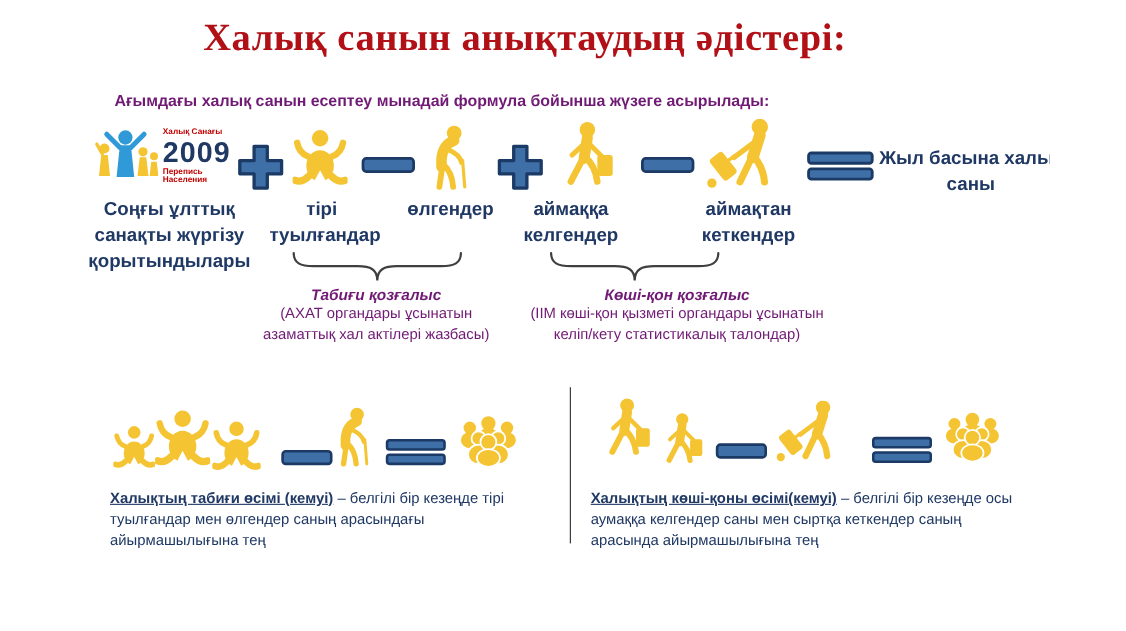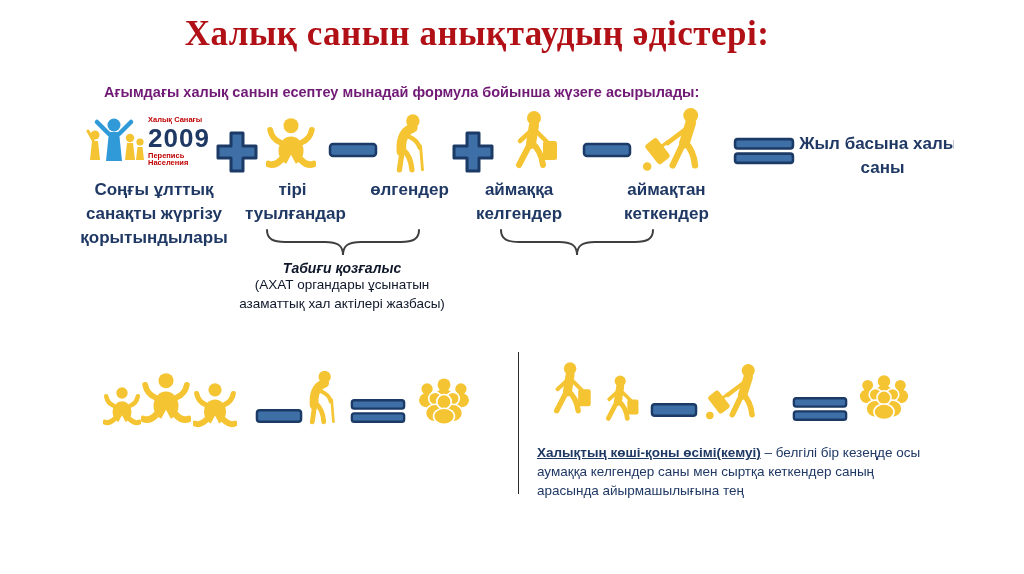--- a/index.html
+++ b/index.html
@@ -19,21 +19,21 @@
   .abs { position:absolute; }
   .lbl {
     position:absolute; text-align:center; font-weight:bold;
     color:#1f3864; font-size:17px; line-height:1.4;
   }
   .logo { position:absolute; left:86px; top:116px; display:flex; align-items:flex-start; }
   .logo-text { margin-left:4px; line-height:1; }
   .logo-top { color:#c00000; font-size:7.5px; font-weight:bold; white-space:nowrap; }
   .logo-year { color:#1f3864; font-size:26px; font-weight:bold; letter-spacing:1px; margin:1px 14px 1px 0; }
   .logo-small { color:#c00000; font-size:7.5px; font-weight:bold; }
-  .brace-block { position:absolute; text-align:center; color:#0f172a; }
+  .brace-block { position:absolute; text-align:center; color:#701a75; }
   .brace-title { font-size:14px; font-weight:bold; font-style:italic; }
   .brace-sub { font-size:13.5px; margin-top:0; line-height:1.38; }
   .bottom-text {
     position:absolute; font-size:13.5px; color:#1f3864; line-height:1.42;
     text-align:left;
   }
   .lead { font-weight:bold; text-decoration:underline; }
   .divider {
     position:absolute; left:518px; top:352px; height:142px; width:0;
     border-left:1.6px solid #2b2b2b;
@@ -171,39 +171,43 @@
     </svg>
   <div class="lbl" style="left:469px;top:178px;width:100px">аймаққа келгендер</div>
 
   <svg class="abs" viewBox="0 0 50 16" style="left:582px;top:142px;width:50px;height:16px">
       <use href="#i-minus"></use>
     </svg>
 
   <svg class="abs" viewBox="0 0 72 64" style="left:638px;top:108px;width:80px;height:68px">
       <use href="#i-traveler"></use>
     </svg>
-  <div class="lbl" style="left:614px;top:178px;width:105px">аймақтан кеткендер</div>
+  <div class="lbl" style="left:628px;top:178px;width:105px">аймақтан кеткендер</div>
 
   <svg class="abs" viewBox="0 0 60 27" style="left:733px;top:137px;width:62px;height:28px">
       <use href="#i-equals"></use>
     </svg>
 
   <div class="lbl" style="left:795px;top:132px;width:175px">Жыл басына халық саны</div>
 
   <svg class="abs" viewBox="0 0 160 32" preserveAspectRatio="none" style="left:263px;top:226px;width:160px;height:32px">
       <use href="#i-brace"></use>
     </svg>
   <svg class="abs" viewBox="0 0 160 32" preserveAspectRatio="none" style="left:497px;top:226px;width:160px;height:32px">
       <use href="#i-brace"></use>
     </svg>
 
   <div class="brace-block" style="left:222px;top:260px;width:240px">
     <div class="brace-title">Табиғи қозғалыс</div>
     <div class="brace-sub">(АХАТ органдары ұсынатын азаматтық хал актілері жазбасы)</div>
   </div>
+  <div class="brace-block" style="left:468px;top:260px;width:295px">
+    <div class="brace-title">Көші-қон қозғалыс</div>
+    <div class="brace-sub">(ІІМ көші-қон қызметі органдары ұсынатын келіп/кету статистикалық талондар)</div>
+  </div>
 
   <svg class="abs" viewBox="0 0 60 64" style="left:103px;top:386px;width:38px;height:42px">
       <use href="#i-baby"></use>
     </svg>
   <svg class="abs" viewBox="0 0 60 64" style="left:141px;top:372px;width:50px;height:54px">
       <use href="#i-baby"></use>
     </svg>
   <svg class="abs" viewBox="0 0 60 64" style="left:193px;top:382px;width:44px;height:48px">
       <use href="#i-baby"></use>
     </svg>
@@ -213,20 +217,23 @@
   <svg class="abs" viewBox="0 0 50 64" style="left:300px;top:368px;width:44px;height:60px">
       <use href="#i-elderly"></use>
     </svg>
   <svg class="abs" viewBox="0 0 60 27" style="left:350px;top:398px;width:56px;height:26px">
       <use href="#i-equals"></use>
     </svg>
   <svg class="abs" viewBox="0 0 72 60" style="left:415px;top:375px;width:58px;height:52px">
       <use href="#i-crowd"></use>
     </svg>
 
+  <div class="bottom-text" style="left:100px;top:443px;width:405px">
+    <span class="lead">Халықтың табиғи өсімі (кемуі)</span><span> – белгілі бір кезеңде тірі туылғандар мен өлгендер саның арасындағы айырмашылығына тең</span>
+  </div>
 
   <div class="divider"></div>
 
   <svg class="abs" viewBox="0 0 58 64" style="left:545px;top:360px;width:52px;height:62px">
       <use href="#i-walker"></use>
     </svg>
   <svg class="abs" viewBox="0 0 58 64" style="left:598px;top:374px;width:46px;height:54px">
       <use href="#i-walker"></use>
     </svg>
   <svg class="abs" viewBox="0 0 50 16" style="left:650px;top:402px;width:48px;height:16px">

